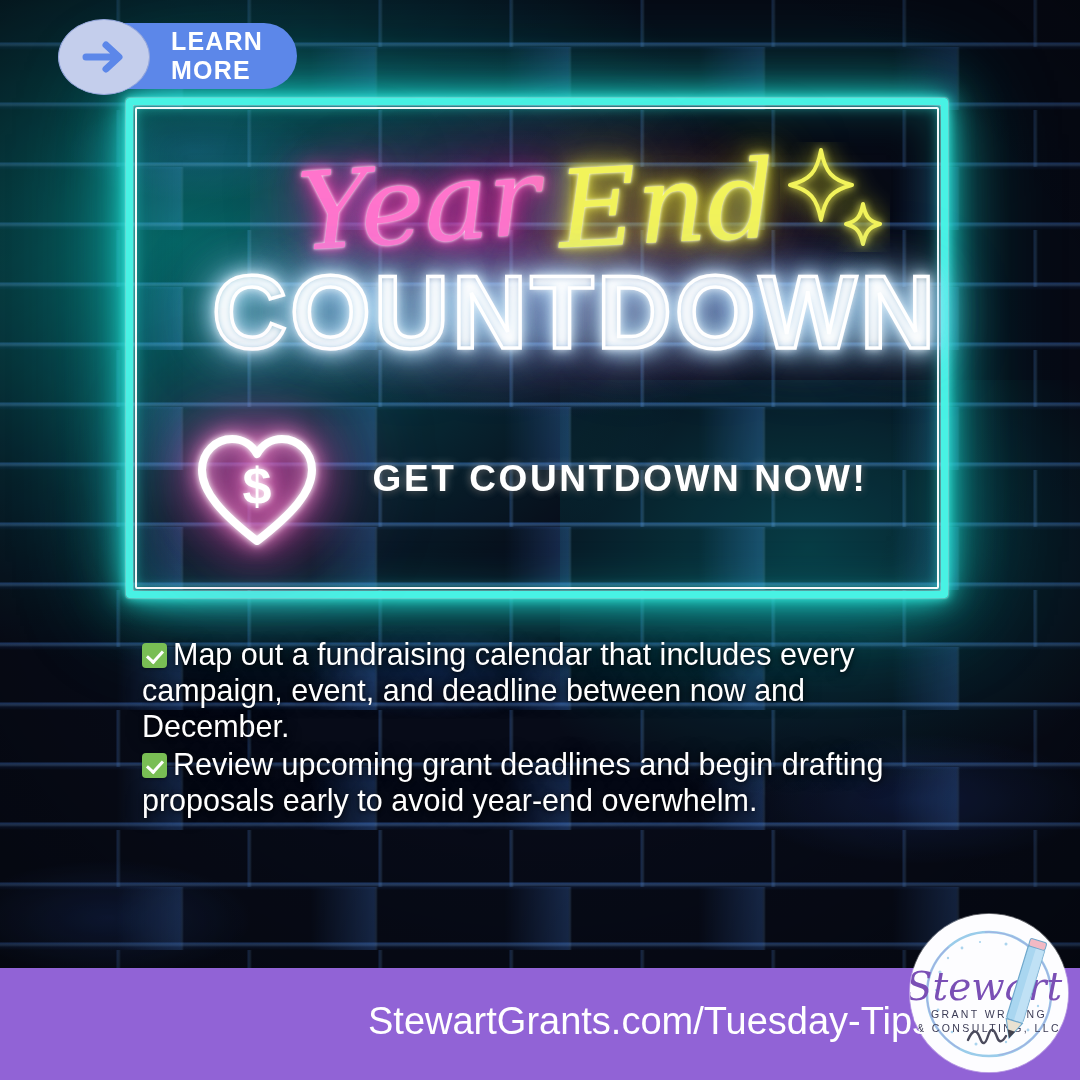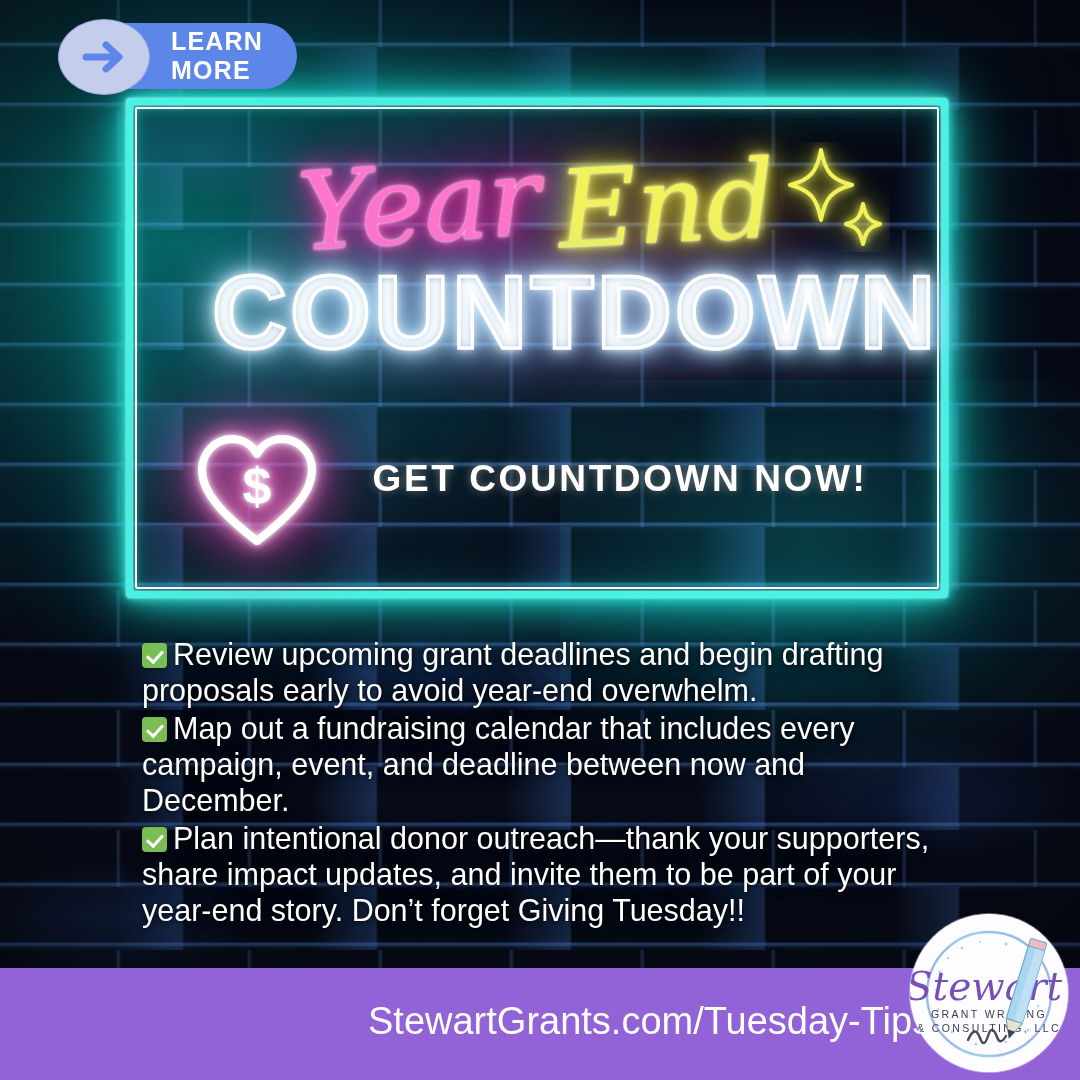--- a/index.html
+++ b/index.html
@@ -316,27 +316,24 @@
     <svg width="130" height="122" viewBox="0 0 130 122" fill="none">
       <path d="M65 113 C30 86 10 64 10 42 C10 24 24 11 40 11 C51 11 60 17 65 26 C70 17 79 11 90 11 C106 11 120 24 120 42 C120 64 100 86 65 113 Z" stroke="#FFFFFF" stroke-width="8" stroke-linejoin="round" fill="none"></path>
       <text x="65" y="76" text-anchor="middle" font-family="Liberation Sans, sans-serif" font-size="52" font-weight="700" fill="#FFFFFF">$</text>
     </svg>
   </div>
 
   <div class="cta">GET COUNTDOWN NOW!</div>
 
   <div class="body-copy">
     <p>
-      <span class="chk"></span><span>Review upcoming grant deadlines and begin drafting proposals early to avoid year-end overwhelm.</span>
-    </p>
-    <p>
       <span class="chk"></span><span>Map out a fundraising calendar that includes every campaign, event, and deadline between now and December.</span>
     </p>
     <p>
-      <span class="chk"></span><span>Plan intentional donor outreach—thank your supporters, share impact updates, and invite them to be part of your year-end story.  Don’t forget Giving Tuesday!!</span>
+      <span class="chk"></span><span>Review upcoming grant deadlines and begin drafting proposals early to avoid year-end overwhelm.</span>
     </p>
   </div>
 
   <div class="bottom-bar"></div>
 
   <div class="lm-group">
     <div class="lm-pill">
       <span>LEARN MORE</span>
     </div>
     <div class="lm-circle">

